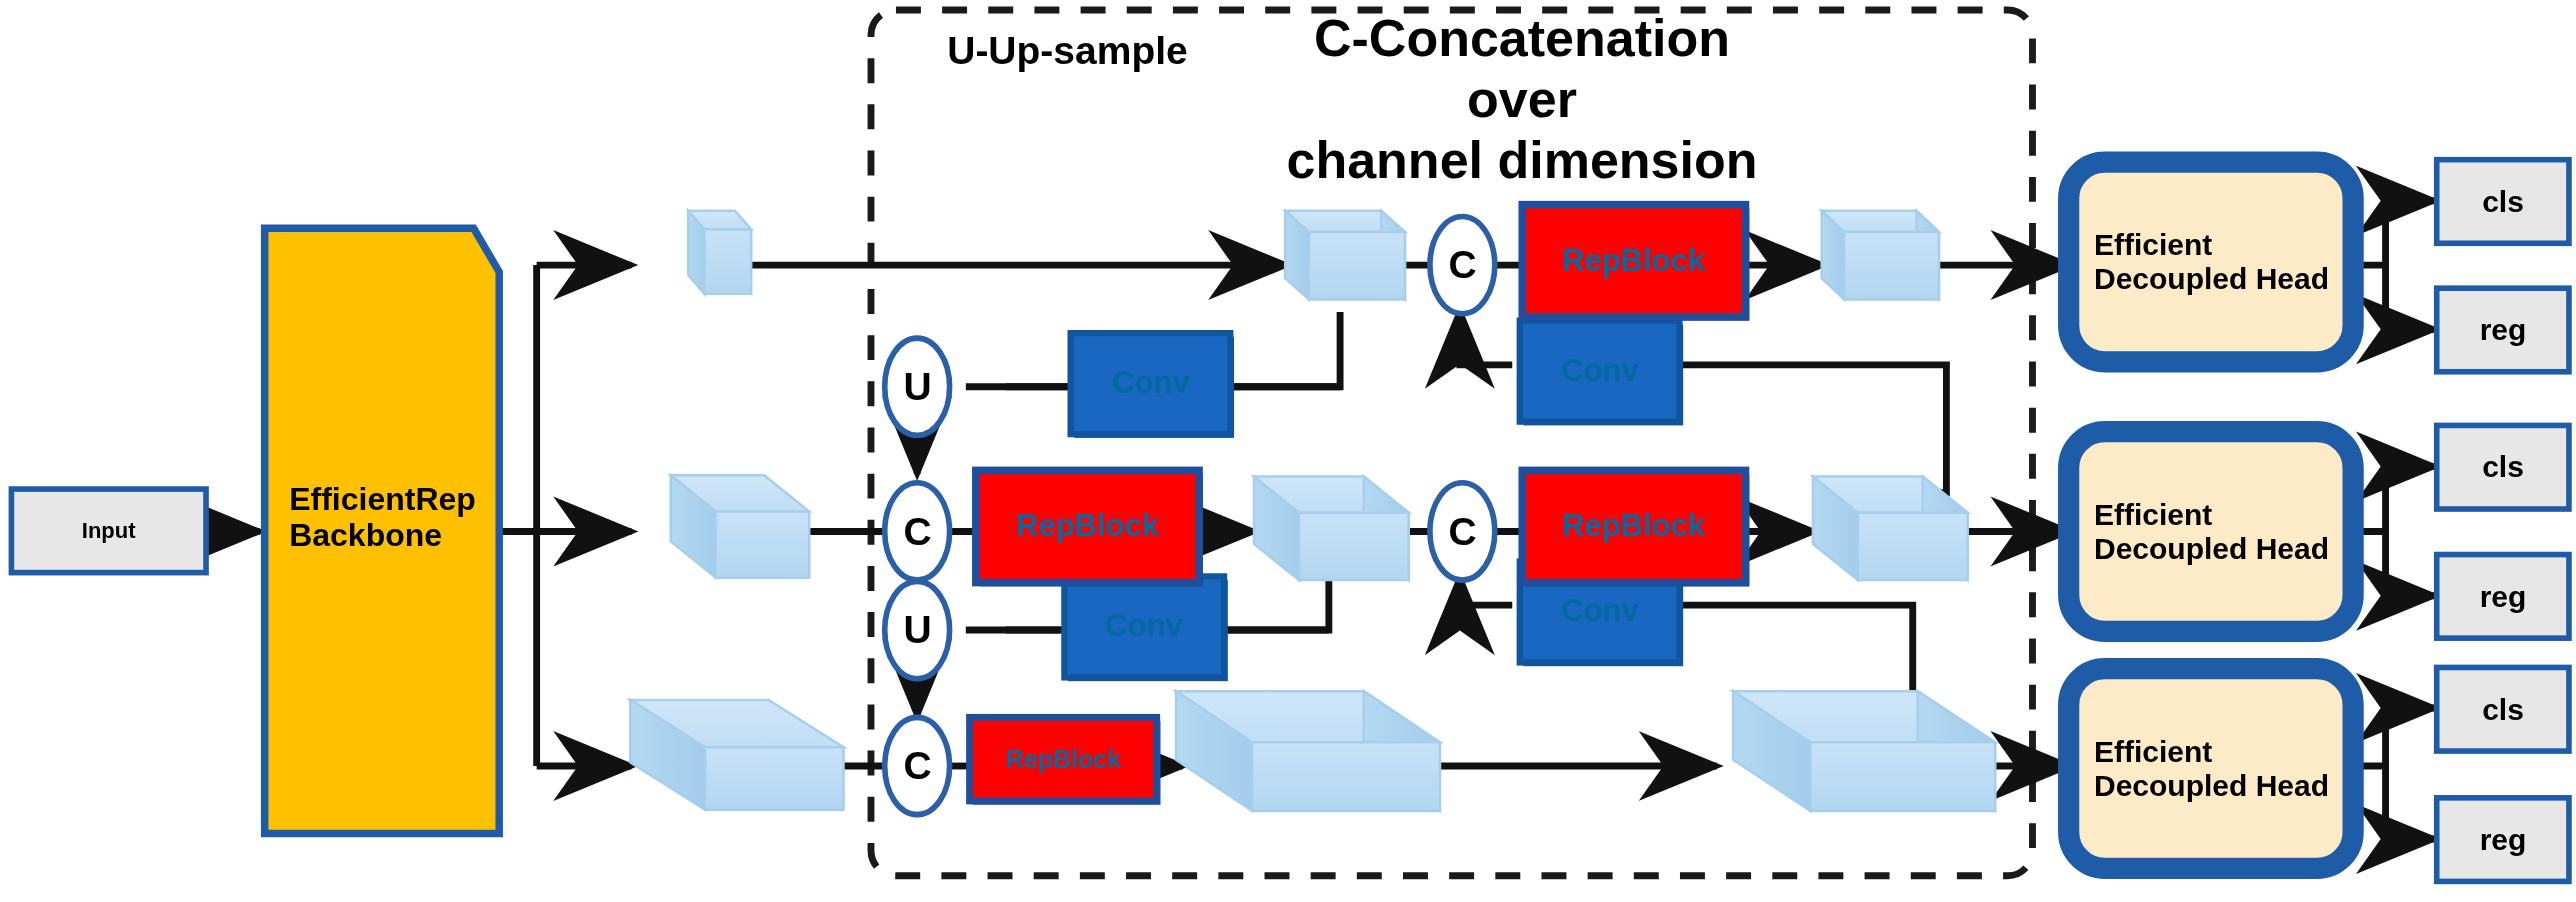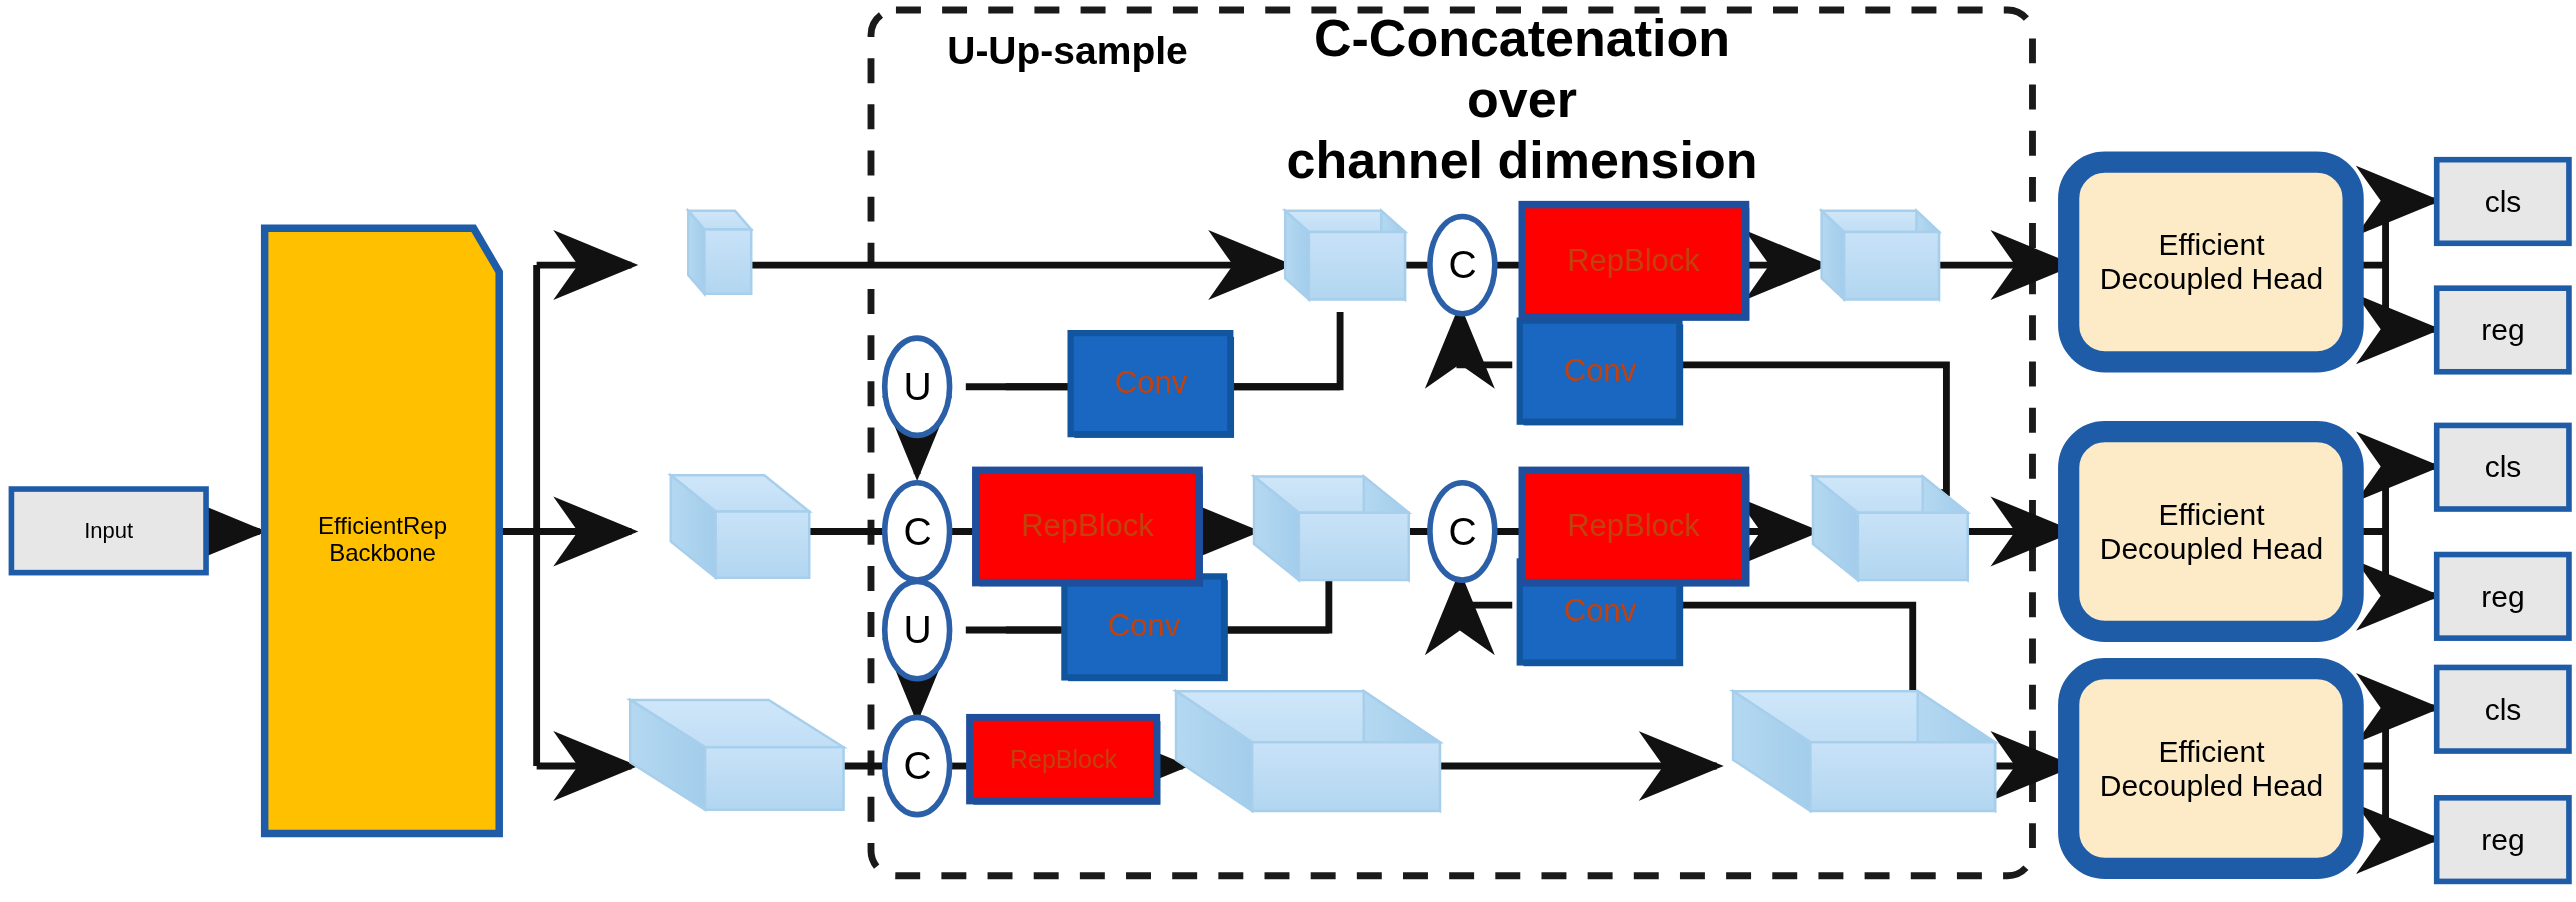--- a/index.html
+++ b/index.html
@@ -9,29 +9,29 @@
     position:relative;
     width:2576px;height:902px;
     background:#ffffff;
     overflow:hidden;
     padding-left:12px;
   }
   #svgroot{position:absolute;left:0;top:0;width:2576px;height:902px;}
   .lbl{
     position:absolute;
     display:flex;align-items:center;justify-content:center;
-    text-align:center;
+    text-align:left;
     font-family:"Liberation Sans", sans-serif;
-    font-weight:normal;
+    font-weight:bold;
     color:#000;
     line-height:1.12;
     pointer-events:none;
     white-space:pre-line;
   }
-  .lbl-white{color:#c2410c;}
+  .lbl-white{color:#0369a1;}
   .legend{
     position:absolute;
     font-family:"Liberation Sans", sans-serif;
     font-weight:bold;
     color:#000000;
     text-align:center;
     line-height:1.18;
     white-space:pre-line;
   }
 </style>
@@ -278,21 +278,21 @@
       <rect x="3906" y="1279" width="212" height="134" fill="#E7E7E7" stroke="#1F5CA8" stroke-width="9"></rect>
     </g>
   </svg>
 
   <div class="legend" style="left:930px;top:28px;width:275px;font-size:39px;">U-Up-sample</div>
   <div class="legend" style="left:1285px;top:7.5px;width:474px;font-size:52px;">C-Concatenation over
 channel dimension</div>
 
   <div class="lbl" style="left:11.2px;top:489px;width:195px;height:84px;font-size:22px;">Input</div>
 
-  <div class="lbl" style="left:265px;top:484px;width:235px;height:112px;font-size:24px;">EfficientRep
+  <div class="lbl" style="left:265px;top:462px;width:235px;height:112px;font-size:32px;">EfficientRep
 Backbone</div>
 
   <div class="lbl" style="left:885px;top:338px;width:65px;height:97px;font-size:39px;">U</div>
   <div class="lbl" style="left:885px;top:581px;width:65px;height:97px;font-size:39px;">U</div>
 
   <div class="lbl" style="left:885px;top:483px;width:65px;height:97px;font-size:39px;">C</div>
   <div class="lbl" style="left:885px;top:717px;width:65px;height:97px;font-size:39px;">C</div>
   <div class="lbl" style="left:1430px;top:216px;width:65px;height:97px;font-size:39px;">C</div>
   <div class="lbl" style="left:1430px;top:483px;width:65px;height:97px;font-size:39px;">C</div>
 

